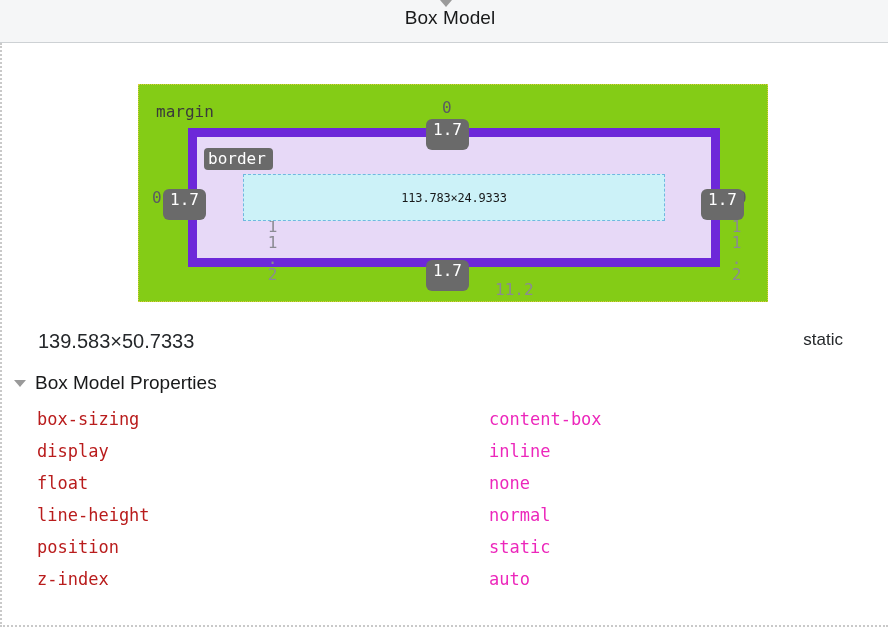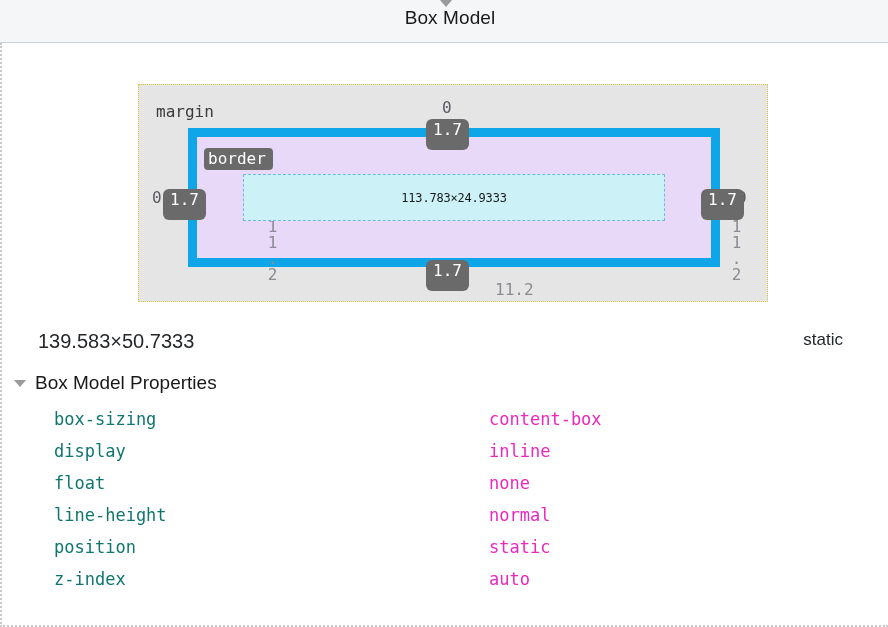--- a/index.html
+++ b/index.html
@@ -61,32 +61,32 @@
     position: relative;
     height: 285px;
   }
   .bm-margin {
     position: absolute;
     left: 136px;
     top: 41px;
     width: 630px;
     height: 218px;
     box-sizing: border-box;
-    background: #e5e5e5;
+    background: #84cc16;
     border: 1px dotted #d8cb3c;
   }
   .bm-border {
     position: absolute;
     left: 49px;
     top: 43px;
     width: 532px;
     height: 139px;
     box-sizing: border-box;
     background: #e7d9f7;
-    border: 9px solid #0ea5e9;
+    border: 9px solid #6d28d9;
   }
   .bm-padding {
     position: absolute;
     left: 0;
     top: 0;
     right: 0;
     bottom: 0;
     background: #e7d9f7;
   }
   .bm-content {
@@ -209,24 +209,24 @@
   .prop-list {
     padding-top: 5px;
   }
   .prop-row {
     position: relative;
     height: 32px;
     line-height: 32px;
   }
   .prop-name {
     position: absolute;
-    left: 52px;
+    left: 35px;
     font-family: "DejaVu Sans Mono", monospace;
     font-size: 17px;
-    color: #0f766e;
+    color: #b91c1c;
   }
   .prop-value {
     position: absolute;
     left: 487px;
     font-family: "DejaVu Sans Mono", monospace;
     font-size: 17px;
     color: #ec27bb;
   }
 </style>
 </head>

